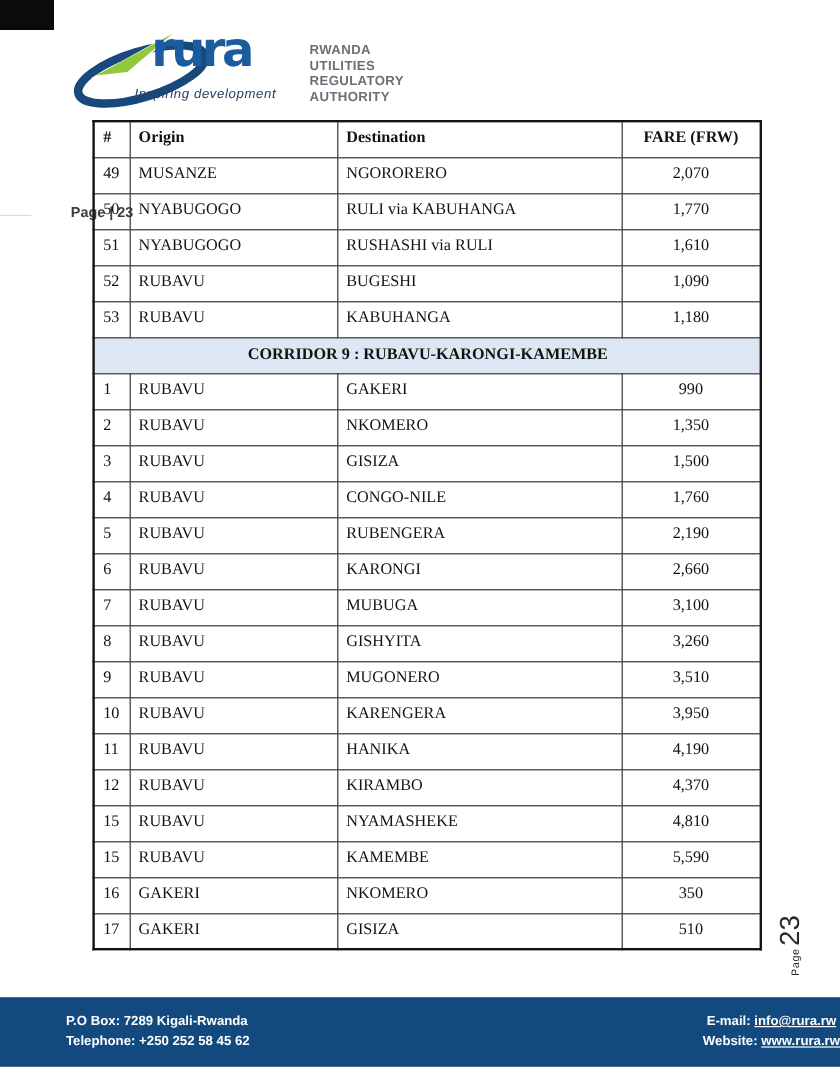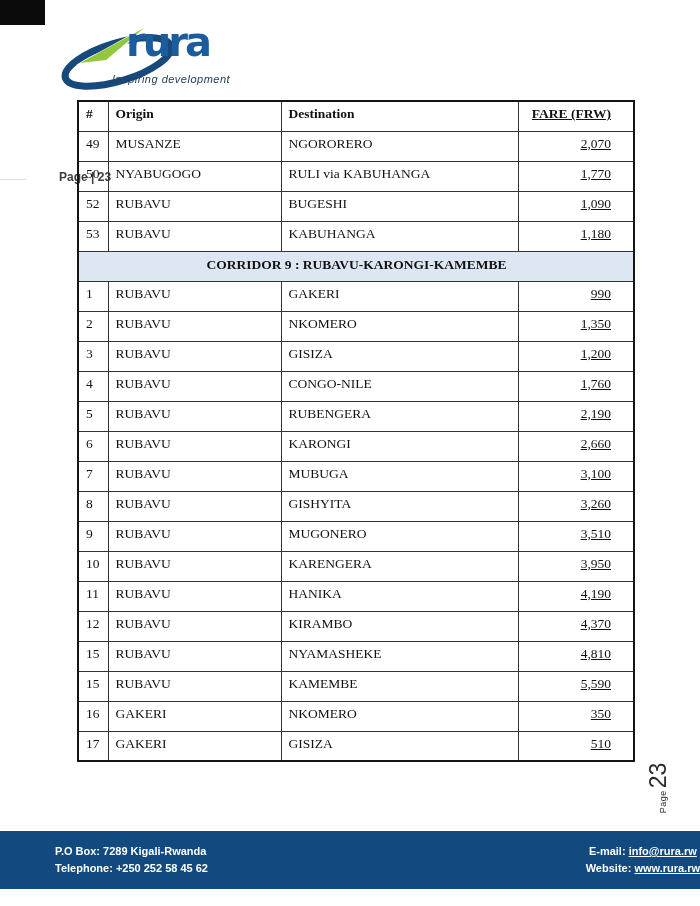--- a/index.html
+++ b/index.html
@@ -61,21 +61,21 @@
     border:2px solid #141414;
   }
   table.fare th, table.fare td{
     border:1px solid #333333;
     height:30px;box-sizing:border-box;
     vertical-align:top;
     padding:4px 6px 0 7px;
     overflow:hidden;white-space:nowrap;
   }
   table.fare th{font-weight:bold;text-align:left;}
-  table.fare th.c-fare, table.fare td.c-fare{text-align:right;padding-right:22px;text-decoration:underline;}
+  table.fare th.c-fare, table.fare td.c-fare{text-align:center;padding-right:7px;}
   table.fare td.section-row{
     background:var(--corridor_bg,#DCE7F3);
     font-weight:bold;text-align:center;
     padding-top:5px;
   }
 
   
   .side-page-label{
     position:absolute;left:645px;top:760px;width:56px;height:56px;
     display:flex;align-items:baseline;justify-content:center;
@@ -105,20 +105,26 @@
   <div class="corner-mark"></div>
 
   <div class="logo-area">
     <svg class="logo-swoosh" width="132" height="76" viewBox="0 0 132 76">
       <ellipse cx="62" cy="44" rx="55" ry="19" transform="rotate(-17 62 44)" fill="none" stroke="#17497C" stroke-width="7"></ellipse>
       <polygon points="20,47 92,7 50,45" fill="#ffffff"></polygon>
       <polygon points="24,45 88,10 50,42" fill="#93C83E"></polygon>
     </svg>
     <div class="brand">rura</div>
     <div class="tagline">Inspiring development</div>
+    <div class="org-lines">
+      <div>RWANDA</div>
+      <div>UTILITIES</div>
+      <div>REGULATORY</div>
+      <div>AUTHORITY</div>
+    </div>
   </div>
 
   <div class="margin-line"></div>
   <div class="margin-page-label">Page | 23</div>
 
   <table class="fare">
     <colgroup>
       <col style="width:30px">
         <col style="width:173px">
         <col style="width:237px">
@@ -140,20 +146,26 @@
       <td class="c-fare">2,070</td>
     </tr>
 
     <tr>
       <td class="c-num">50</td>
       <td class="c-origin">NYABUGOGO</td>
       <td class="c-dest">RULI via KABUHANGA</td>
       <td class="c-fare">1,770</td>
     </tr>
 
+    <tr>
+      <td class="c-num">51</td>
+      <td class="c-origin">NYABUGOGO</td>
+      <td class="c-dest">RUSHASHI via RULI</td>
+      <td class="c-fare">1,610</td>
+    </tr>
 
     <tr>
       <td class="c-num">52</td>
       <td class="c-origin">RUBAVU</td>
       <td class="c-dest">BUGESHI</td>
       <td class="c-fare">1,090</td>
     </tr>
 
     <tr>
       <td class="c-num">53</td>
@@ -175,21 +187,21 @@
       <td class="c-num">2</td>
       <td class="c-origin">RUBAVU</td>
       <td class="c-dest">NKOMERO</td>
       <td class="c-fare">1,350</td>
     </tr>
 
     <tr>
       <td class="c-num">3</td>
       <td class="c-origin">RUBAVU</td>
       <td class="c-dest">GISIZA</td>
-      <td class="c-fare">1,200</td>
+      <td class="c-fare">1,500</td>
     </tr>
 
     <tr>
       <td class="c-num">4</td>
       <td class="c-origin">RUBAVU</td>
       <td class="c-dest">CONGO-NILE</td>
       <td class="c-fare">1,760</td>
     </tr>
 
     <tr>

